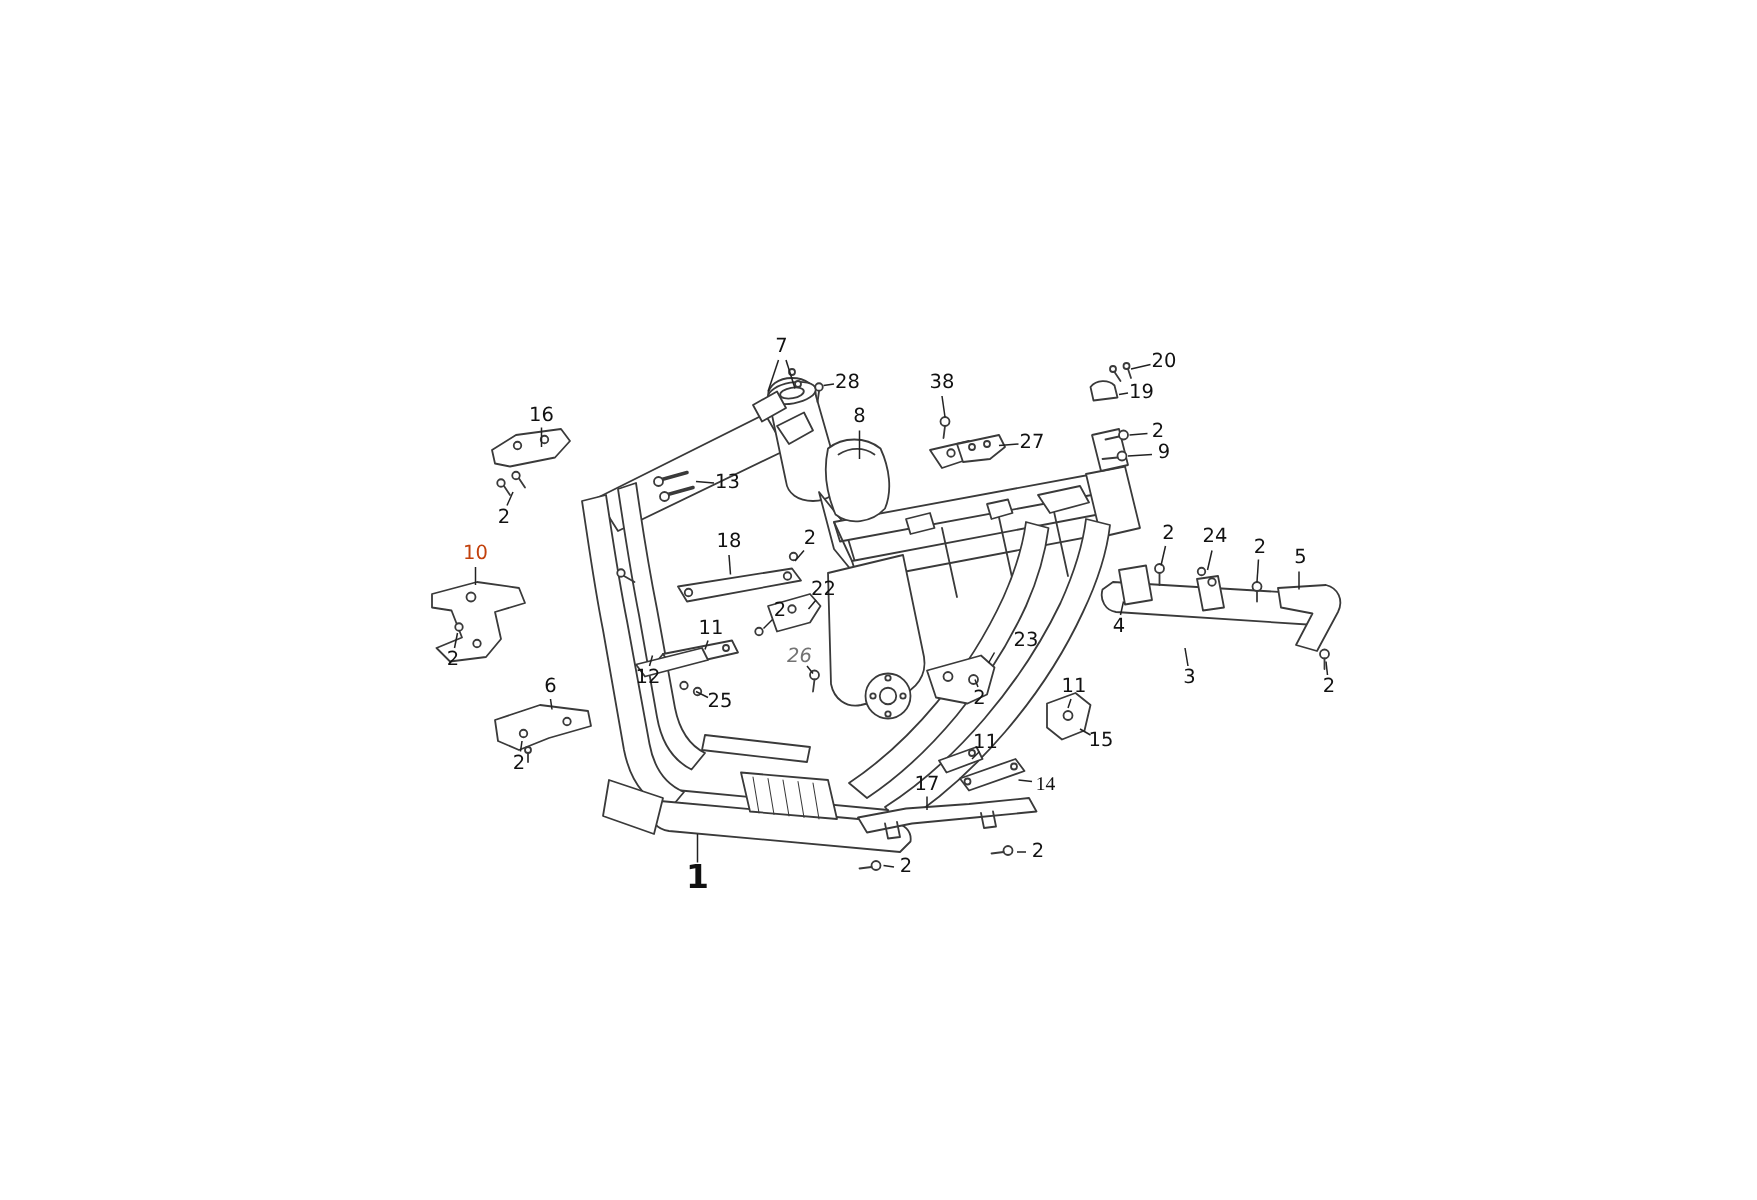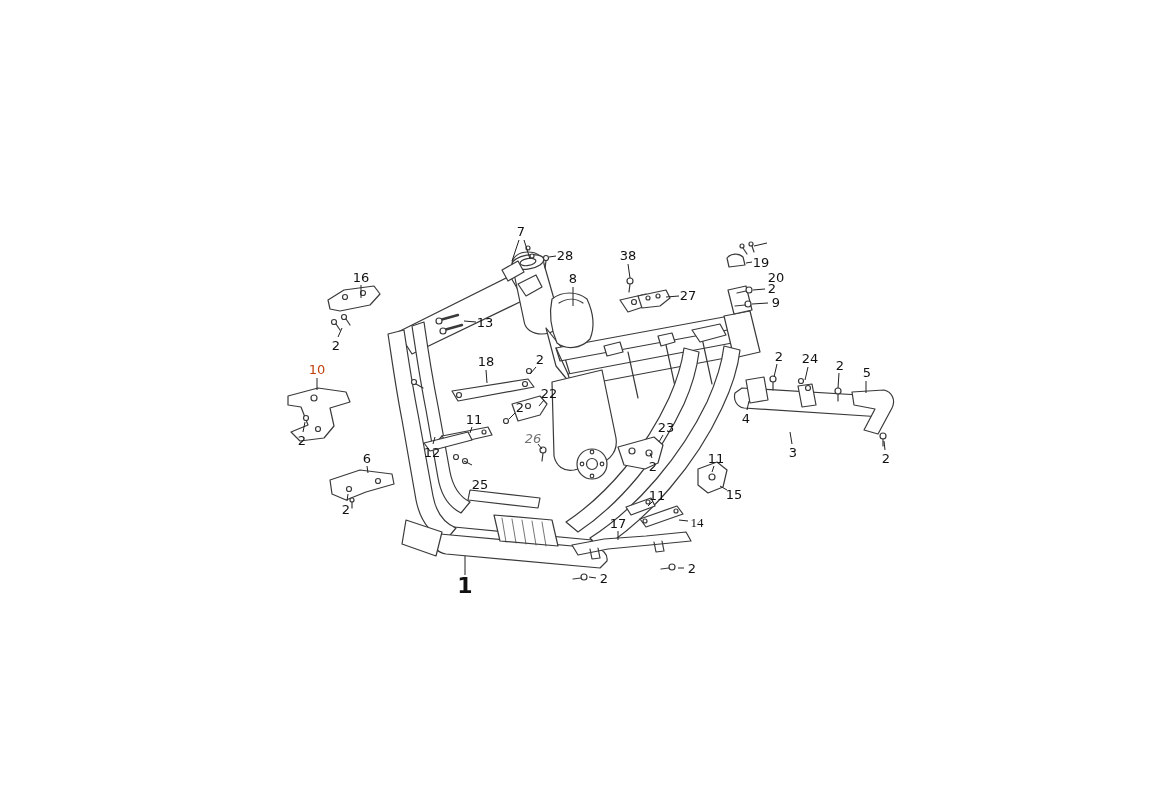--- a/index.html
+++ b/index.html
@@ -222,45 +222,45 @@
       <line x1="596" y1="578" x2="589" y2="577" class="leader"></line>
       <line x1="684" y1="568" x2="678" y2="568" class="leader"></line>
     </svg>
 
   <div id="callout-layer">
       <div class="callout" style="left: 521px; top: 231px; color: rgb(17, 17, 17);">7</div>
       <div class="callout" style="left: 565px; top: 255px; color: rgb(17, 17, 17);">28</div>
       <div class="callout" style="left: 361px; top: 277px; color: rgb(17, 17, 17);">16</div>
       <div class="callout" style="left: 573px; top: 278px; color: rgb(17, 17, 17);">8</div>
       <div class="callout" style="left: 628px; top: 255px; color: rgb(17, 17, 17);">38</div>
-      <div class="callout" style="left: 776px; top: 241px; color: rgb(17, 17, 17); margin-top: 36px;">20</div>
+      <div class="callout" style="left: 776px; top: 241px; color: rgb(17, 17, 17);">20</div>
       <div class="callout" style="left: 761px; top: 262px; color: rgb(17, 17, 17);">19</div>
       <div class="callout" style="left: 688px; top: 295px; color: rgb(17, 17, 17);">27</div>
       <div class="callout" style="left: 772px; top: 288px; color: rgb(17, 17, 17);">2</div>
       <div class="callout" style="left: 776px; top: 302px; color: rgb(17, 17, 17);">9</div>
       <div class="callout" style="left: 485px; top: 322px; color: rgb(17, 17, 17);">13</div>
       <div class="callout" style="left: 336px; top: 345px; color: rgb(17, 17, 17);">2</div>
       <div class="callout" style="left: 486px; top: 361px; color: rgb(17, 17, 17);">18</div>
       <div class="callout" style="left: 540px; top: 359px; color: rgb(17, 17, 17);">2</div>
       <div class="callout" style="left: 317px; top: 369px; color: #c2410c;">10</div>
       <div class="callout" style="left: 779px; top: 356px; color: rgb(17, 17, 17);">2</div>
       <div class="callout" style="left: 810px; top: 358px; color: rgb(17, 17, 17);">24</div>
       <div class="callout" style="left: 840px; top: 365px; color: rgb(17, 17, 17);">2</div>
       <div class="callout" style="left: 867px; top: 372px; color: rgb(17, 17, 17);">5</div>
       <div class="callout" style="left: 549px; top: 393px; color: rgb(17, 17, 17);">22</div>
       <div class="callout" style="left: 520px; top: 407px; color: rgb(17, 17, 17);">2</div>
       <div class="callout" style="left: 474px; top: 419px; color: rgb(17, 17, 17);">11</div>
       <div class="callout" style="left: 746px; top: 418px; color: rgb(17, 17, 17);">4</div>
       <div class="callout" style="left: 302px; top: 440px; color: rgb(17, 17, 17);">2</div>
       <div class="callout" style="left: 533px; top: 438px; color: #737373; font-style: italic;">26</div>
-      <div class="callout" style="left: 666px; top: 427px; color: rgb(17, 17, 17);">23</div>
+      <div class="callout" style="left: 684px; top: 427px; color: rgb(17, 17, 17);">23</div>
       <div class="callout" style="left: 432px; top: 452px; color: rgb(17, 17, 17);">12</div>
       <div class="callout" style="left: 793px; top: 452px; color: rgb(17, 17, 17);">3</div>
       <div class="callout" style="left: 886px; top: 458px; color: rgb(17, 17, 17);">2</div>
-      <div class="callout" style="left: 480px; top: 468px; color: rgb(17, 17, 17); margin-top: 16px;">25</div>
+      <div class="callout" style="left: 480px; top: 468px; color: rgb(17, 17, 17);">25</div>
       <div class="callout" style="left: 653px; top: 466px; color: rgb(17, 17, 17);">2</div>
       <div class="callout" style="left: 716px; top: 458px; color: rgb(17, 17, 17);">11</div>
       <div class="callout" style="left: 367px; top: 458px; color: rgb(17, 17, 17);">6</div>
       <div class="callout" style="left: 734px; top: 494px; color: rgb(17, 17, 17);">15</div>
       <div class="callout" style="left: 657px; top: 495px; color: rgb(17, 17, 17);">11</div>
       <div class="callout" style="left: 346px; top: 509px; color: rgb(17, 17, 17);">2</div>
       <div class="callout" style="left: 697px; top: 522px; color: rgb(17, 17, 17); font-family: Liberation Serif, serif;">14</div>
       <div class="callout" style="left: 618px; top: 523px; color: rgb(17, 17, 17);">17</div>
       <div class="callout primary" style="left: 465px; top: 586px; color: rgb(17, 17, 17);">1</div>
       <div class="callout" style="left: 604px; top: 578px; color: rgb(17, 17, 17);">2</div>

